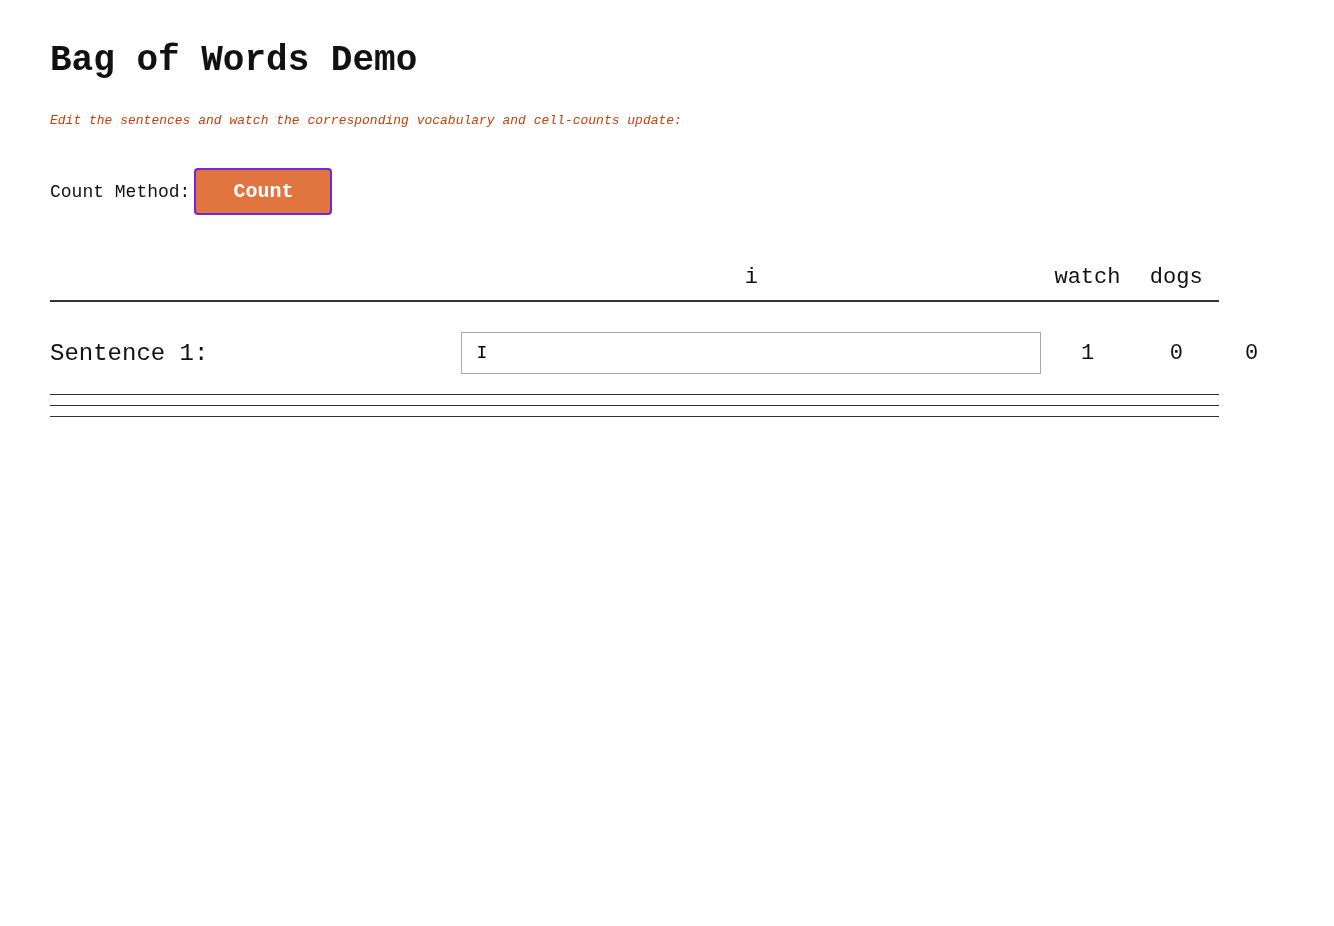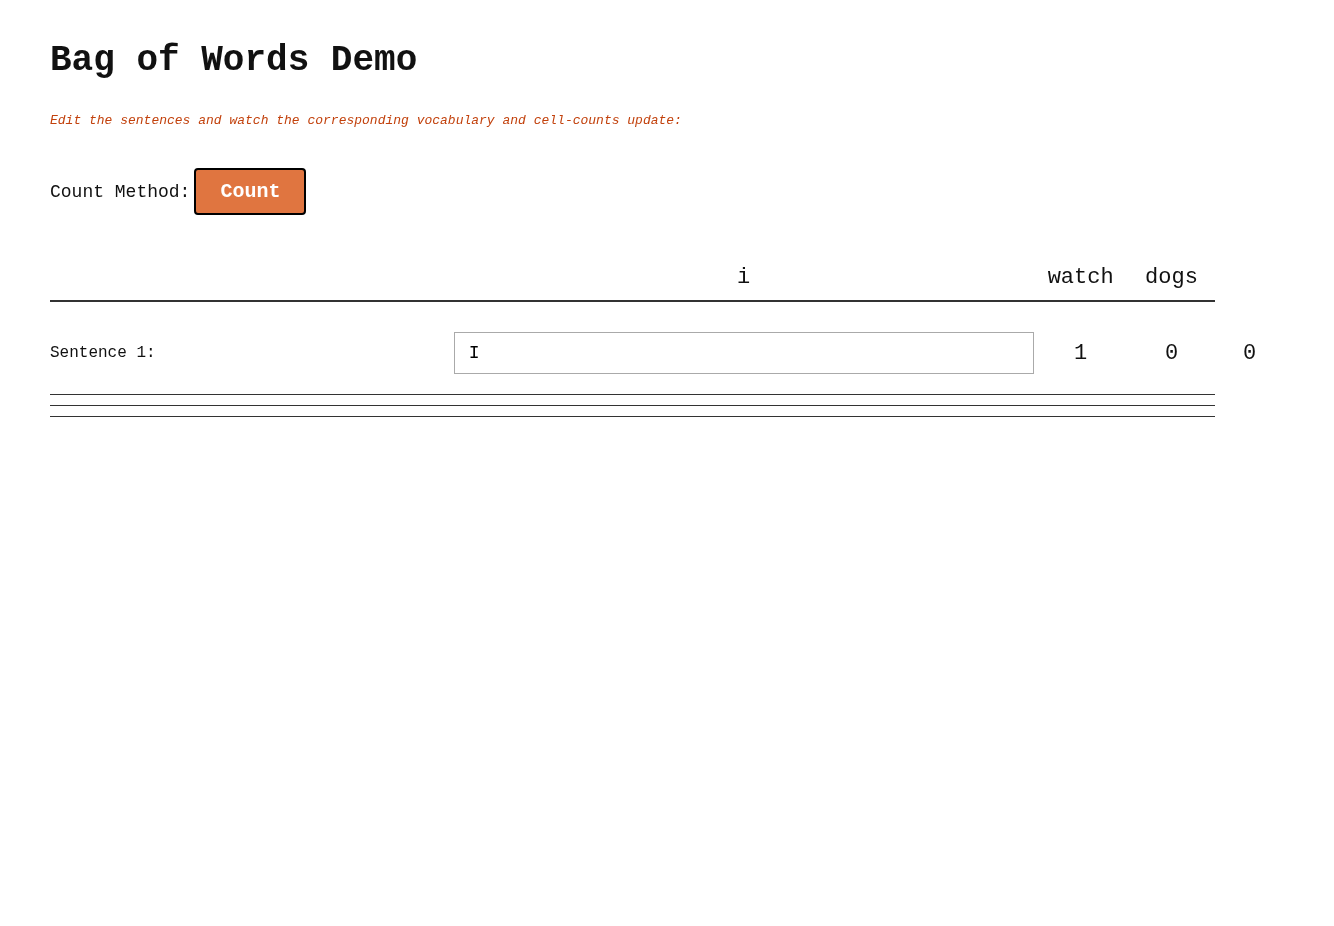--- a/index.html
+++ b/index.html
@@ -37,22 +37,22 @@
       margin-bottom: 50px;
     }
 
     .count-method-label {
       font-size: 18px;
     }
 
     .btn-count {
       background-color: #e07540;
       color: #fff;
-      border: 2px solid #000000;
-      padding: 10px 24px;
+      border: 2px solid #6d28d9;
+      padding: 10px 37px;
       font-family: 'Courier New', Courier, monospace;
       font-size: 20px;
       font-weight: bold;
       cursor: pointer;
       border-radius: 4px;
     }
 
     .btn-binary {
       background-color: #ffffff;
       color: #111;
@@ -85,21 +85,21 @@
       border-top: 2px solid #333;
       padding: 0;
     }
 
     .sentence-row td {
       padding: 30px 0 20px 0;
       vertical-align: middle;
     }
 
     .sentence-label {
-      font-size: 16px;
+      font-size: 24px;
       white-space: nowrap;
       padding-right: 20px;
       width: 160px;
     }
 
     .sentence-input {
       font-family: 'Courier New', Courier, monospace;
       font-size: 18px;
       border: 1.5px solid #aaa;
       padding: 10px 14px;

